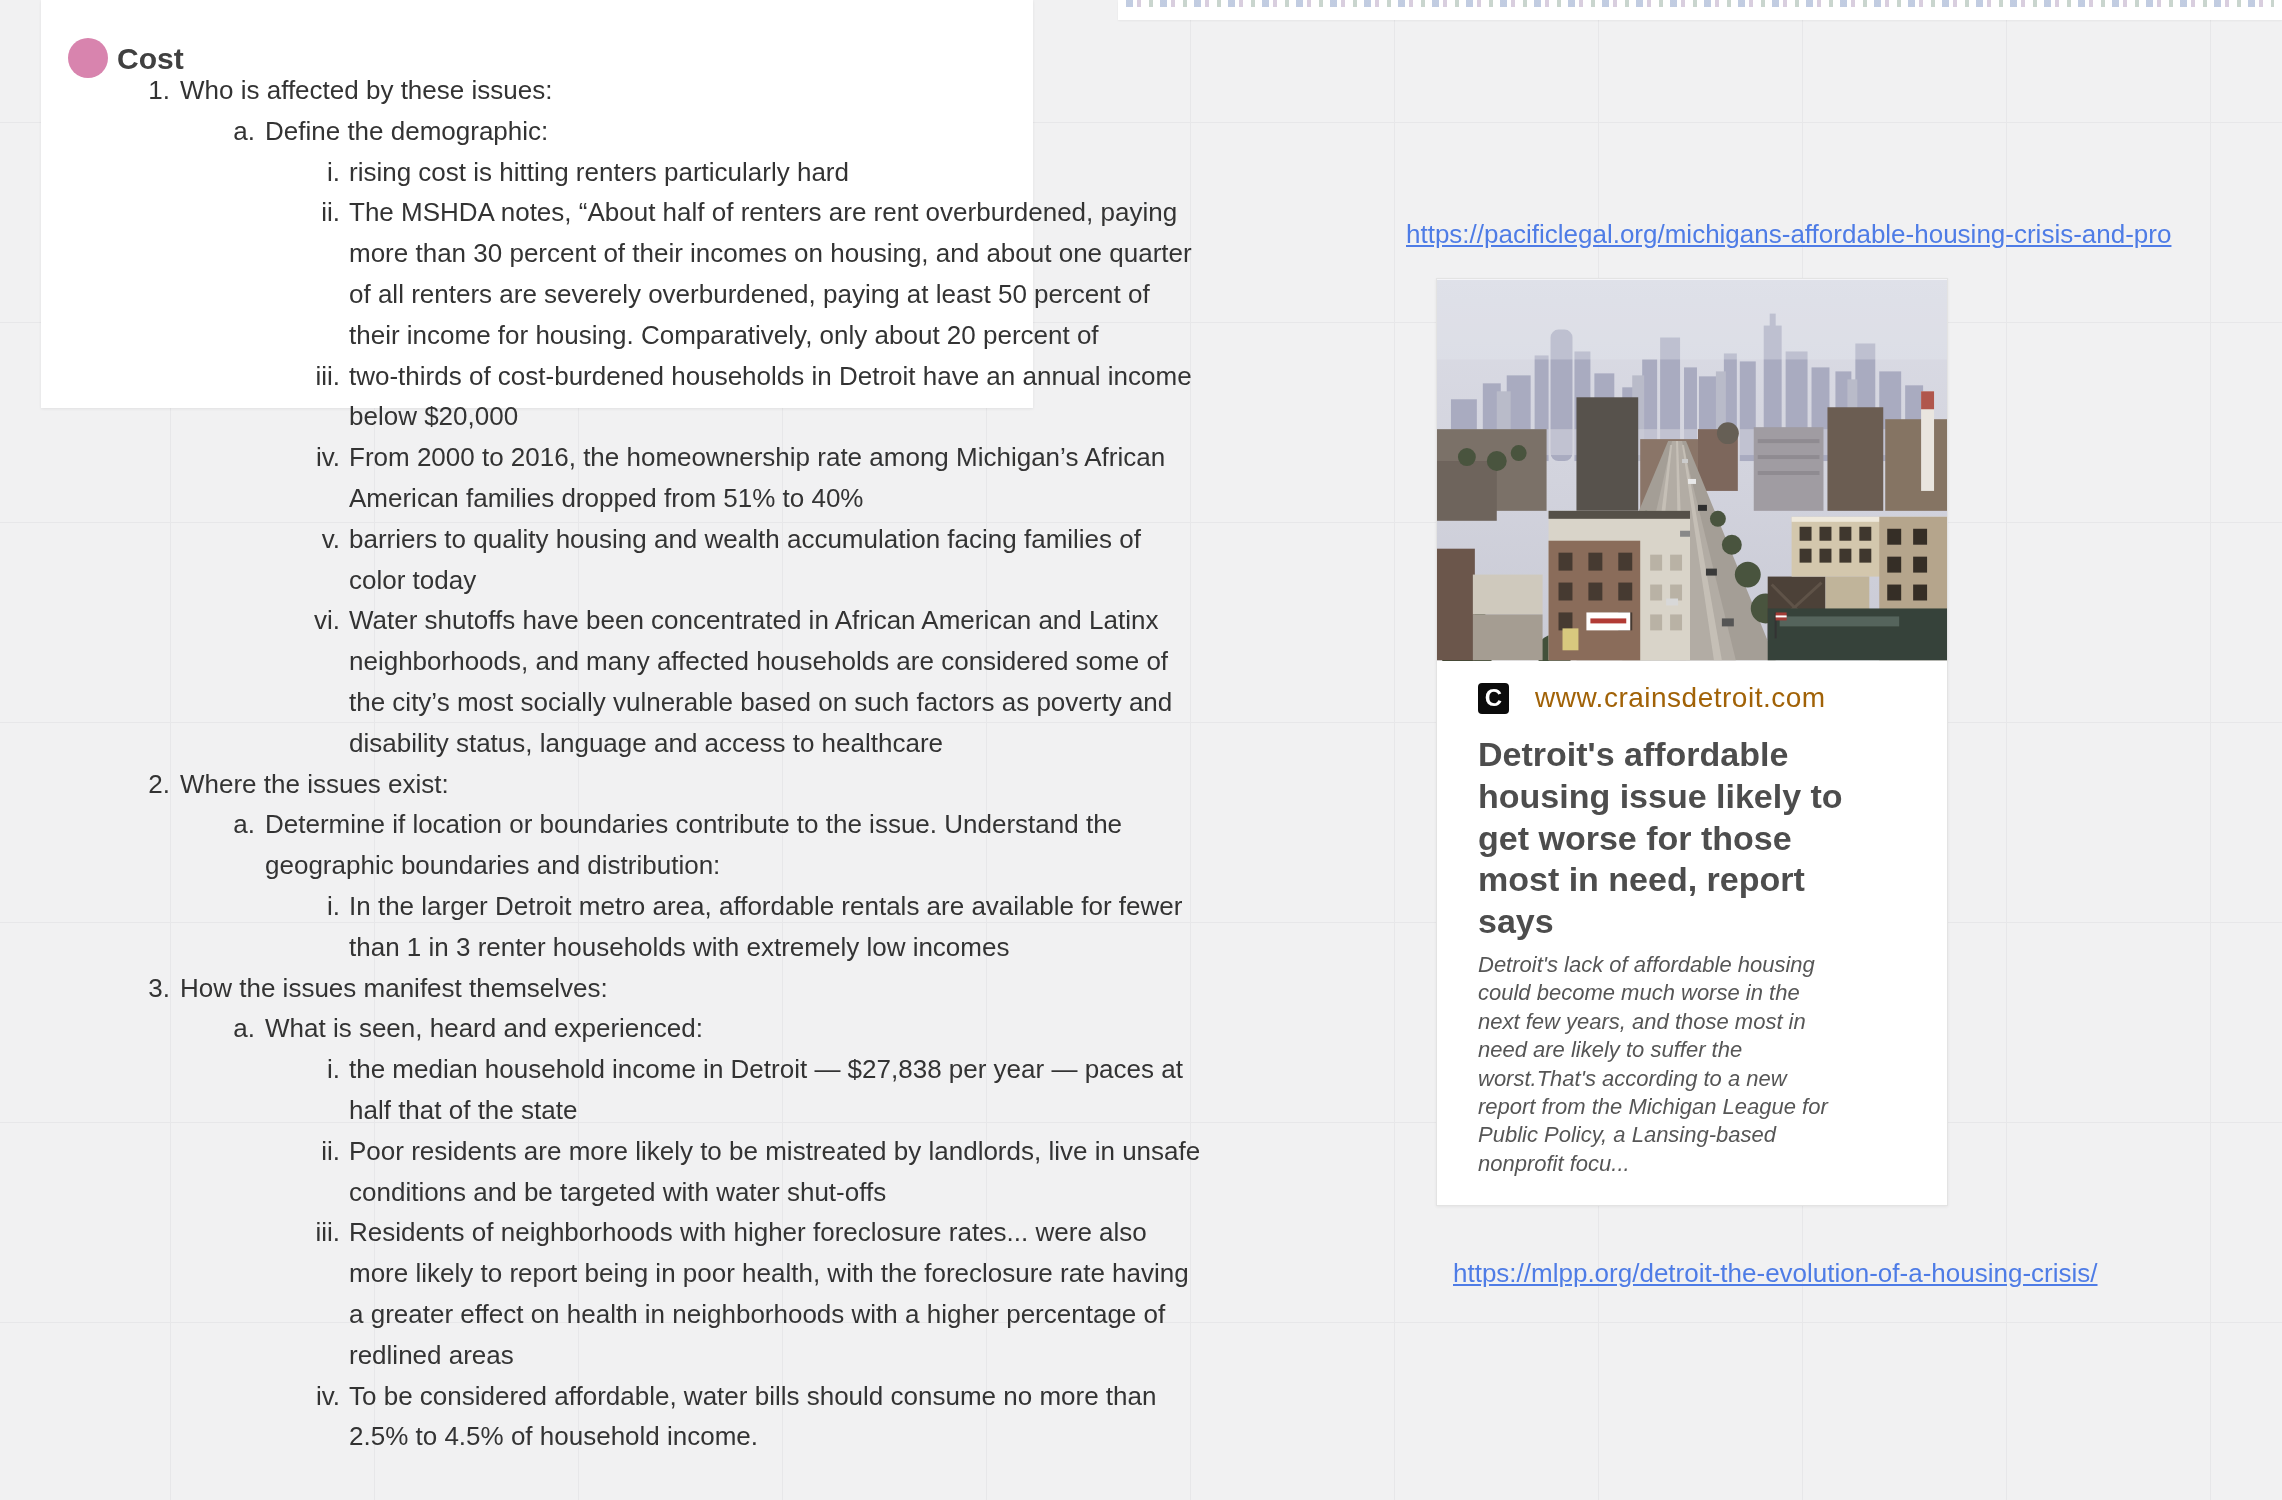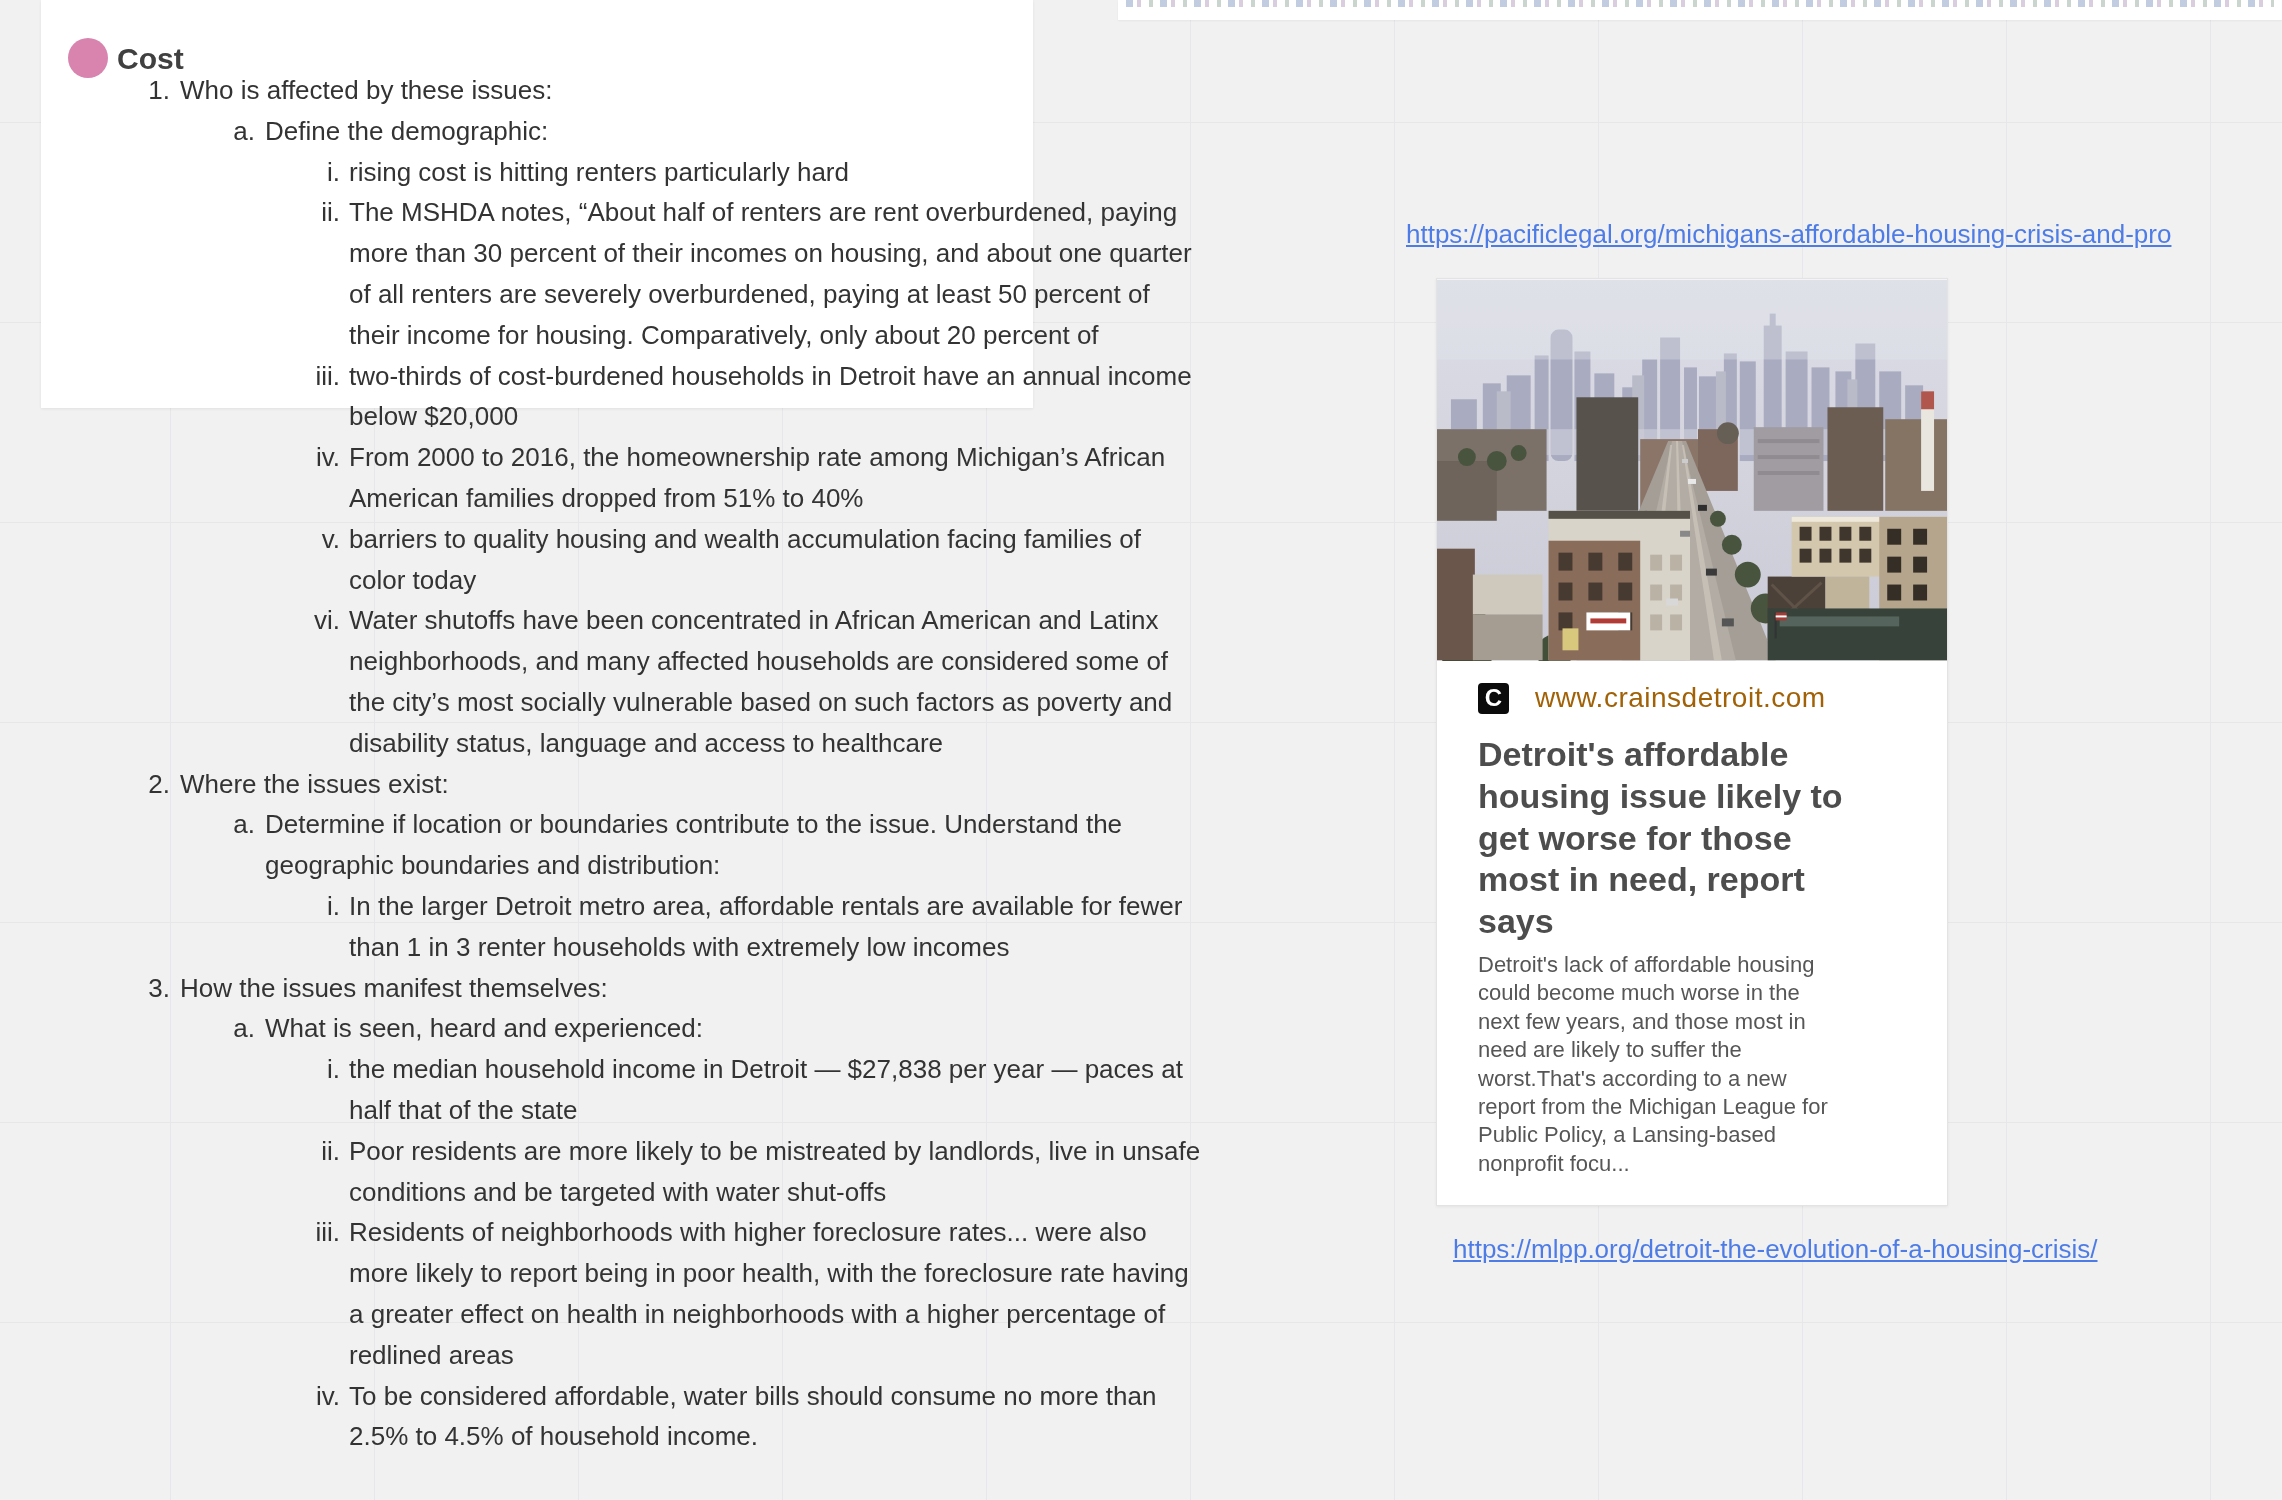--- a/index.html
+++ b/index.html
@@ -64,21 +64,21 @@
   }
   .article-photo{position:absolute;left:0;top:0;width:510px;height:382px;overflow:hidden;}
   .fav-row{position:absolute;left:41px;top:403px;height:32px;display:flex;align-items:center;}
   .favicon{
     width:31px;height:31px;background:#0b0b0b;border-radius:4px;color:#ffffff;
     font-size:24px;font-weight:800;display:flex;align-items:center;justify-content:center;
   }
   .domain{margin-left:26px;font-size:28px;color:#a16207;letter-spacing:.5px;}
   .article-title{position:absolute;left:41px;top:455px;width:440px;}
   .article-title .tline{font-size:34px;line-height:41.8px;font-weight:700;color:#4d4d4d;white-space:nowrap;}
-  .article-desc{position:absolute;left:41px;top:672px;width:420px;}
+  .article-desc{position:absolute;left:41px;top:672px;width:420px;font-style:italic;}
   .article-desc .dline{font-size:22px;line-height:28.4px;color:#565656;white-space:nowrap;}
 </style>
 </head>
 <body>
 
 <div class="abs top-strip">
   <div class="speckle"></div>
 </div>
 
 <div class="abs cost-card"></div>
@@ -399,13 +399,13 @@
       <div class="dline">could become much worse in the</div>
       <div class="dline">next few years, and those most in</div>
       <div class="dline">need are likely to suffer the</div>
       <div class="dline">worst.That's according to a new</div>
       <div class="dline">report from the Michigan League for</div>
       <div class="dline">Public Policy, a Lansing-based</div>
       <div class="dline">nonprofit focu...</div>
     </div>
 </div>
 
-<div class="abs canvas-link link-mlpp" style="color:#4e7ce6;">https://mlpp.org/detroit-the-evolution-of-a-housing-crisis/</div>
+<div class="abs canvas-link link-mlpp" style="color:#4e7ce6;margin-top:24px;">https://mlpp.org/detroit-the-evolution-of-a-housing-crisis/</div>
 
 </body></html>

